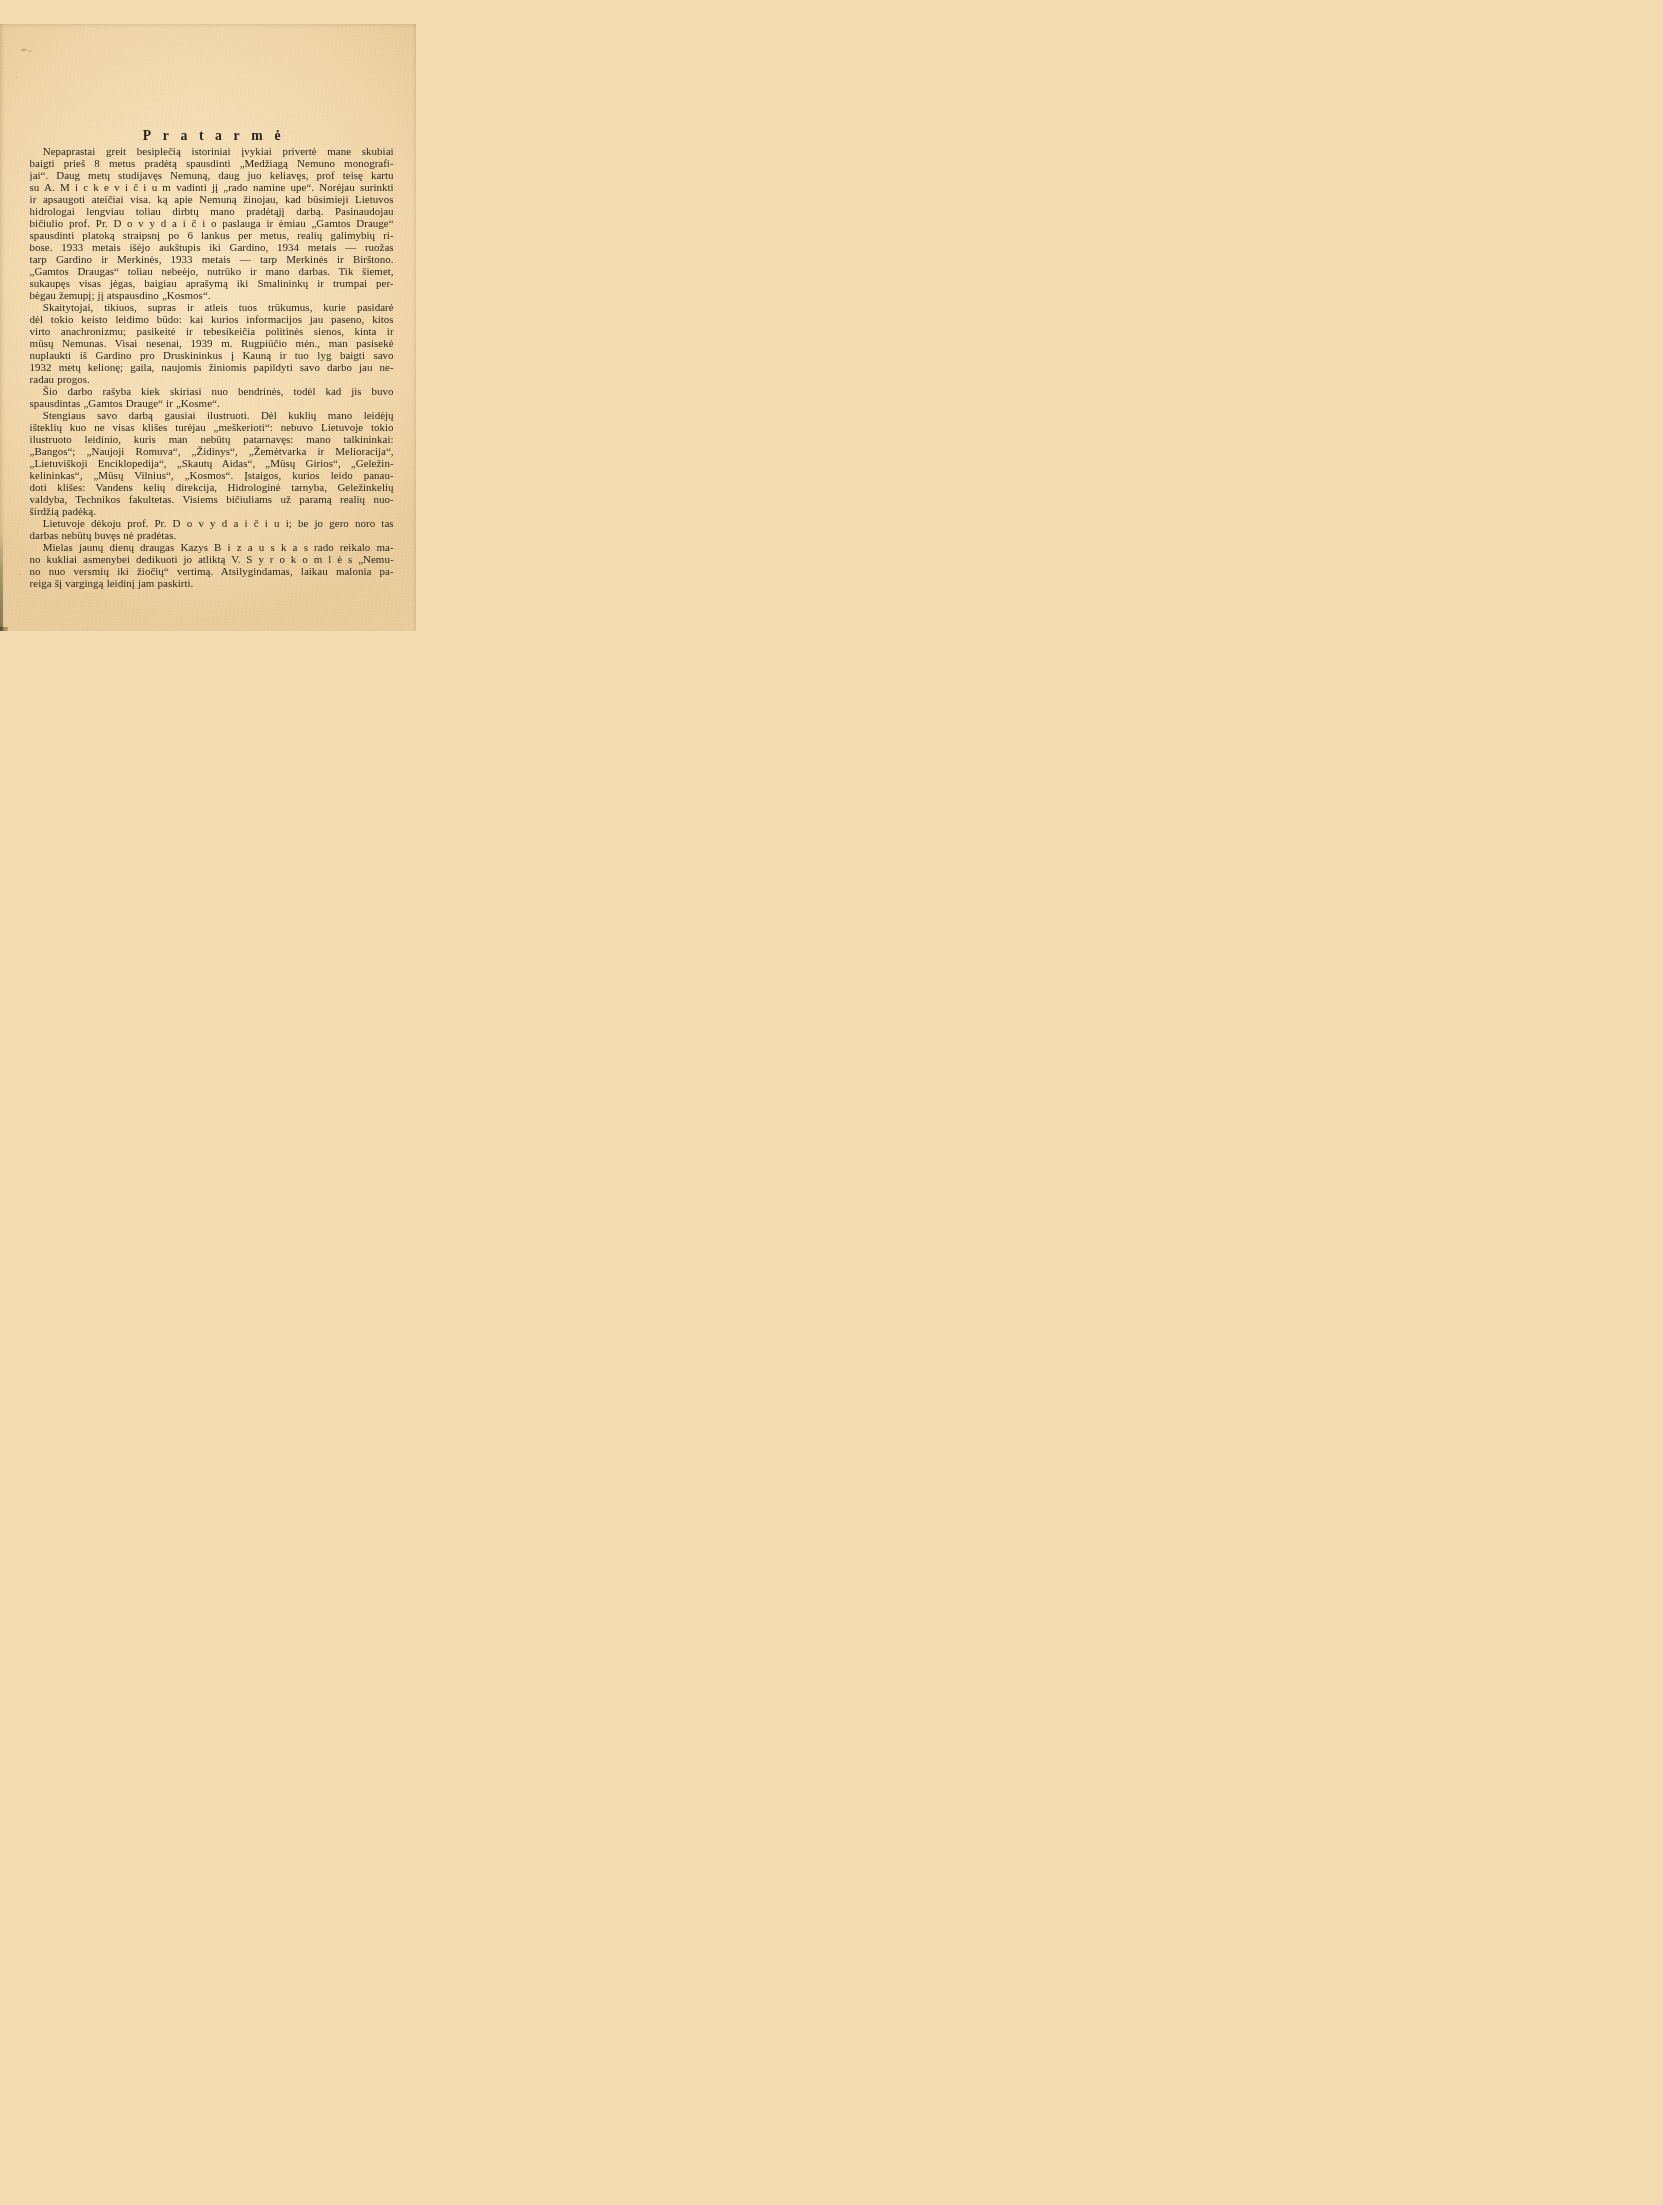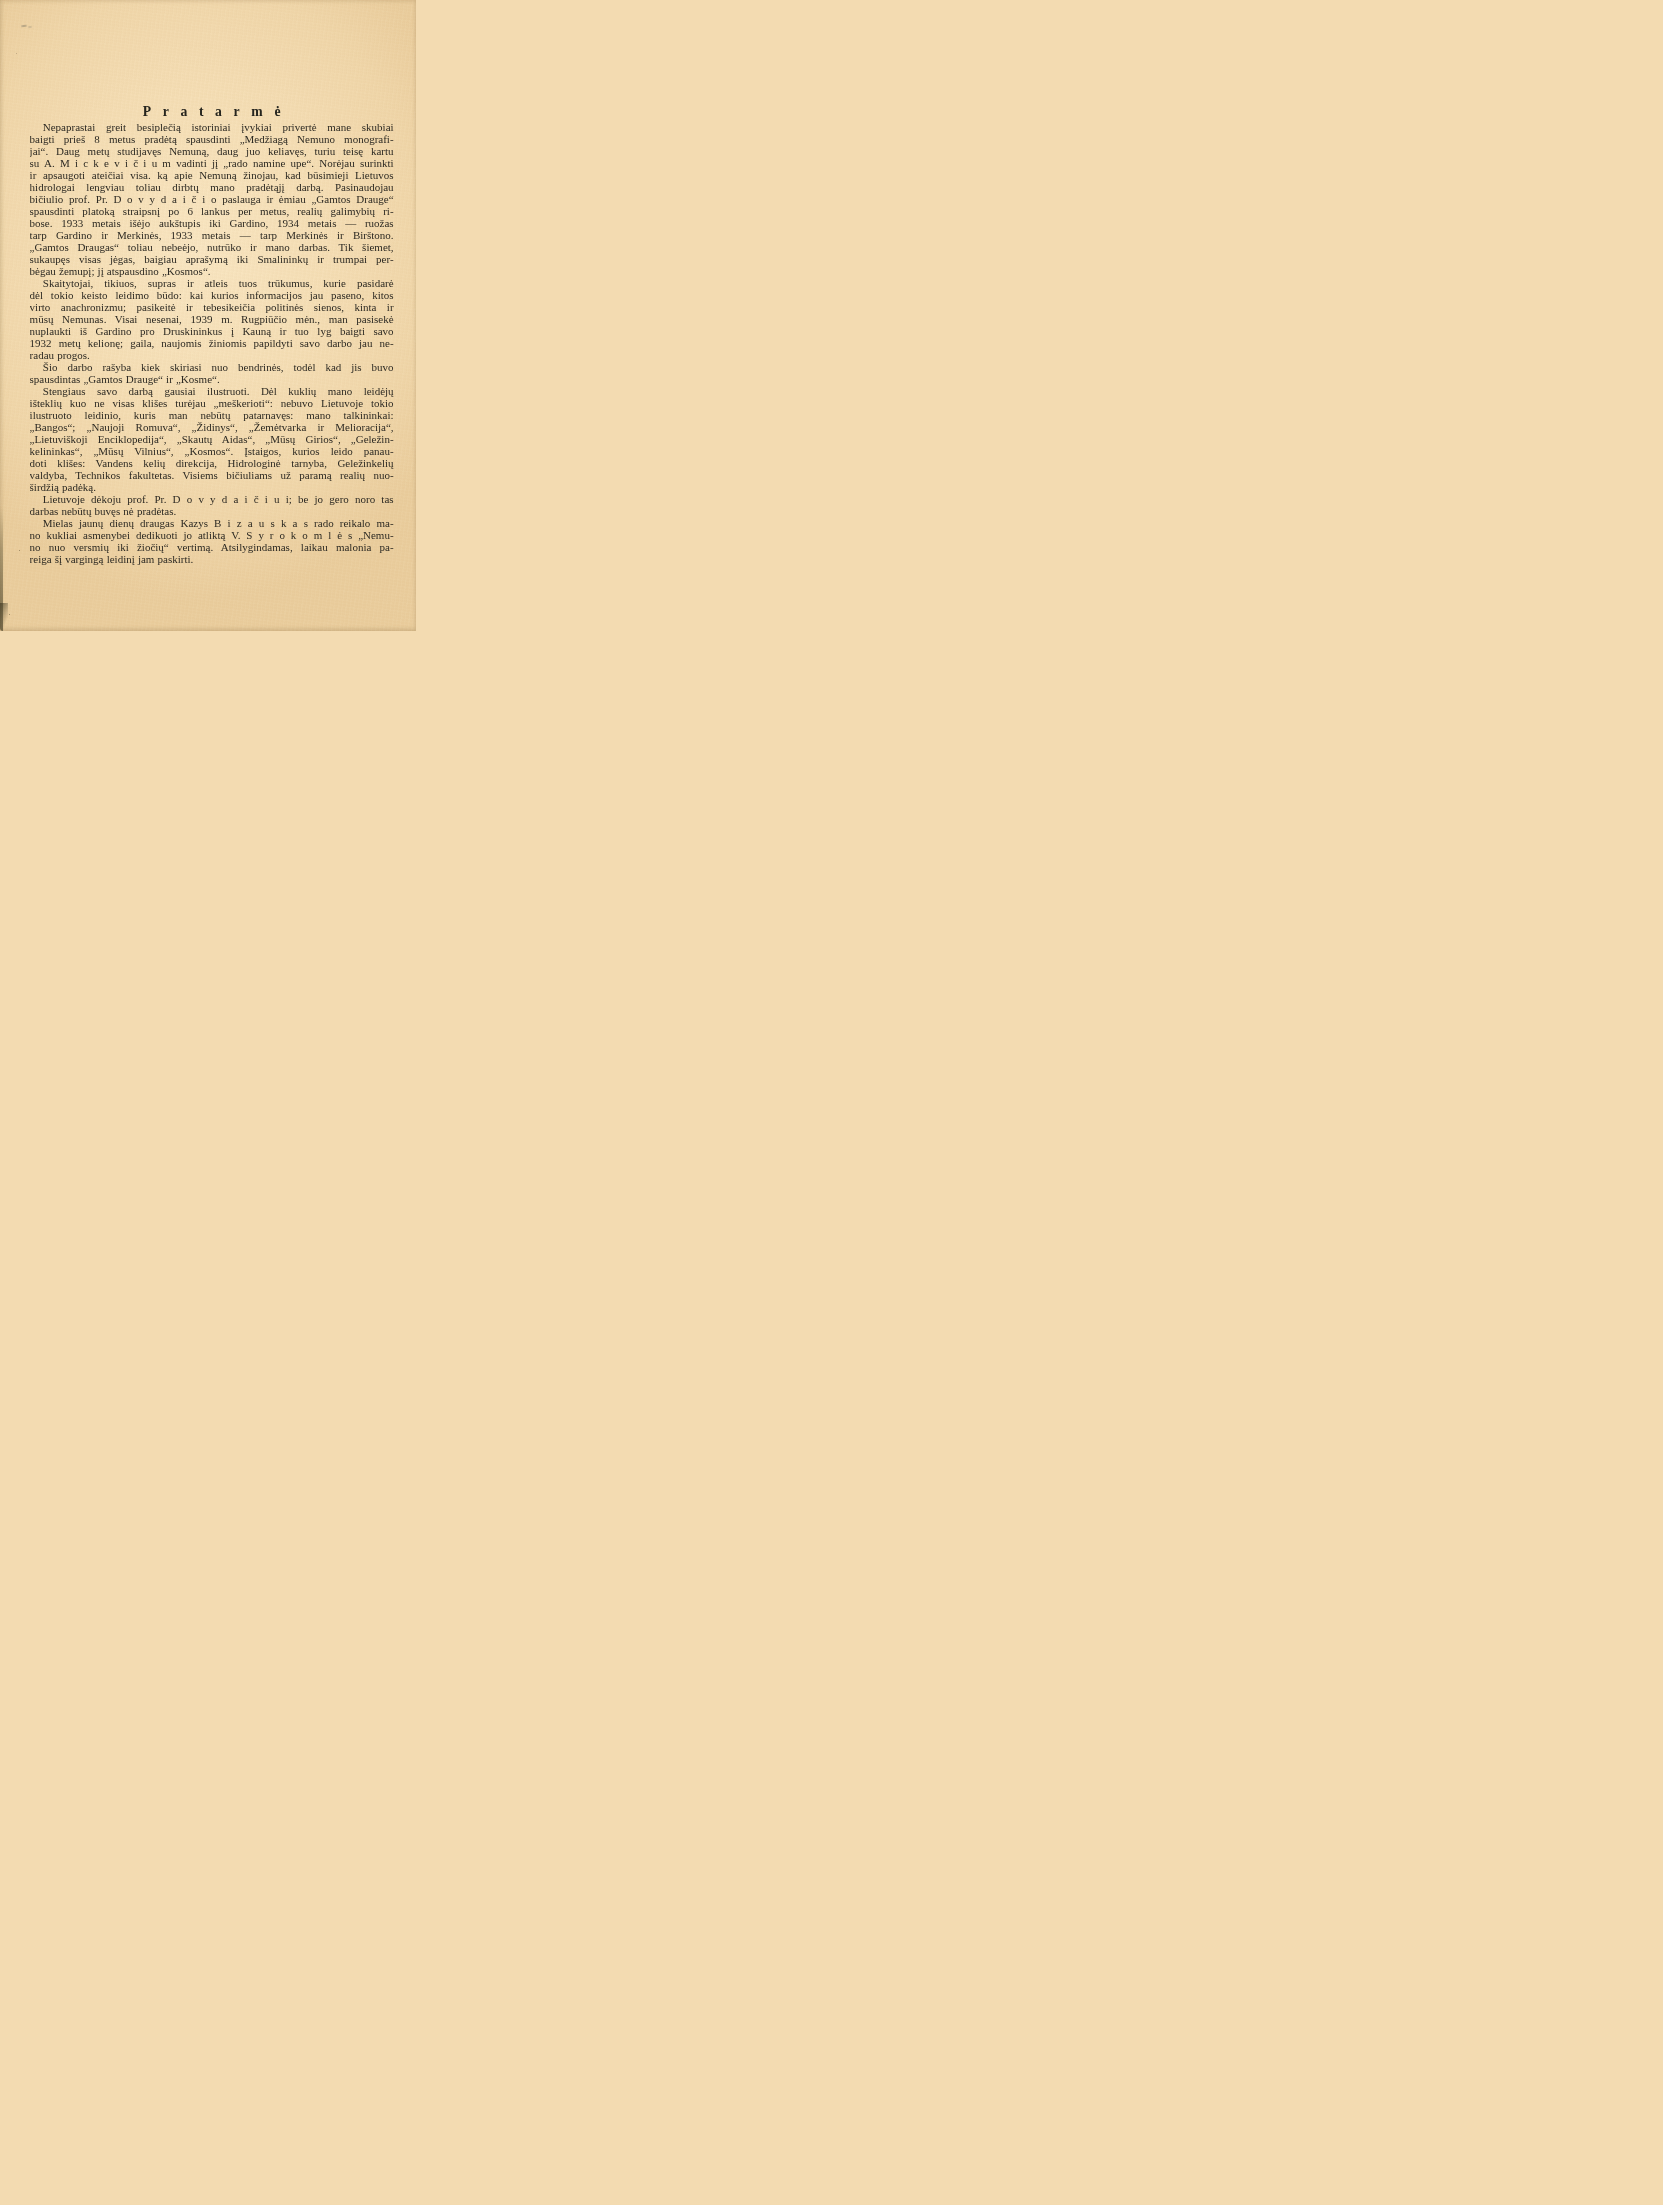--- a/index.html
+++ b/index.html
@@ -12,20 +12,21 @@
     position: relative;
     width: 416px; height: 631px;
     overflow: hidden;
     background:
       radial-gradient(ellipse 70% 55% at 47% 40%, #f8e5c1 0%, #f4ddb4 45%, #efd5a8 78%, #e9cc9c 100%);
     box-shadow:
       inset 0 -1.8px 4.4px rgba(120, 95, 55, 0.22),
       inset 1.8px 0 4px rgba(130, 105, 60, 0.10),
       inset 0 1.8px 3.5px rgba(150, 120, 75, 0.08);
     color: #2d2a23;
+    margin-top: 24px;
   }
   .texture {
     position: absolute; inset: 0;
     opacity: 0.55;
     background:
       repeating-linear-gradient(97deg,
         rgba(205,170,115,0.055) 0px 0.9px,
         rgba(255,246,222,0.050) 0.9px 2.2px,
         rgba(222,190,140,0.040) 2.2px 4px),
       repeating-linear-gradient(8deg,
@@ -102,21 +103,21 @@
 
 <div class="page">
   <div class="texture"></div>
 
   <h1 class="title">Pratarmė</h1>
 
   <div class="text-block">
 
     <div class="ln in">Nepaprastai greit besiplečią istoriniai įvykiai privertė mane skubiai</div>
     <div class="ln">baigti prieš 8 metus pradėtą spausdinti „Medžiagą Nemuno monografi-</div>
-    <div class="ln">jai“. Daug metų studijavęs Nemuną, daug juo keliavęs, turiu teisę kartu</div>
+    <div class="ln">jai“. Daug metų studijavęs Nemuną, daug juo keliavęs, prof teisę kartu</div>
     <div class="ln">su A. M i c k e v i č i u m vadinti jį „rado namine upe“. Norėjau surinkti</div>
     <div class="ln">ir apsaugoti ateičiai visa. ką apie Nemuną žinojau, kad būsimieji Lietuvos</div>
     <div class="ln">hidrologai lengviau toliau dirbtų mano pradėtąjį darbą. Pasinaudojau</div>
     <div class="ln">bičiulio prof. Pr. D o v y d a i č i o paslauga ir ėmiau „Gamtos Drauge“</div>
     <div class="ln">spausdinti platoką straipsnį po 6 lankus per metus, realių galimybių ri-</div>
     <div class="ln">bose. 1933 metais išėjo aukštupis iki Gardino, 1934 metais — ruožas</div>
     <div class="ln">tarp Gardino ir Merkinės, 1933 metais — tarp Merkinės ir Birštono.</div>
     <div class="ln">„Gamtos Draugas“ toliau nebeėjo, nutrūko ir mano darbas. Tik šiemet,</div>
     <div class="ln">sukaupęs visas jėgas, baigiau aprašymą iki Smalininkų ir trumpai per-</div>
     <div class="ln end">bėgau žemupį; jį atspausdino „Kosmos“.</div>

